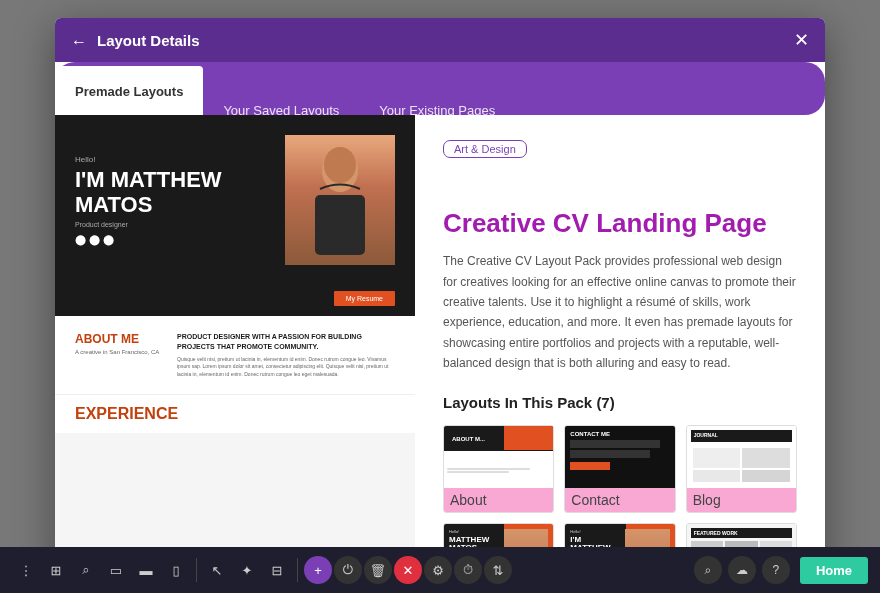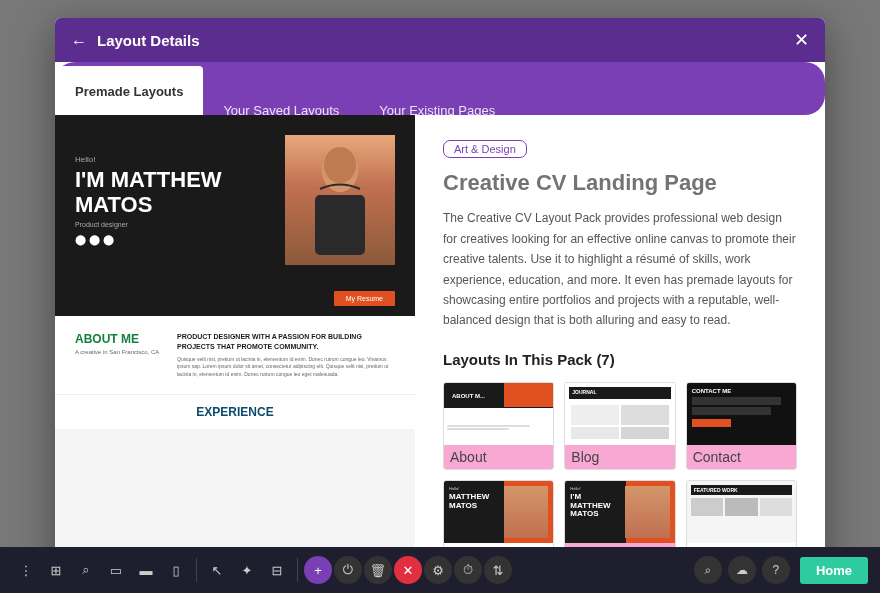--- a/index.html
+++ b/index.html
@@ -210,21 +210,21 @@
       gap: 12px;
     }
     .about-left {
       width: 90px;
       flex-shrink: 0;
     }
     .about-title {
       font-size: 12px;
       font-weight: 900;
       text-transform: uppercase;
-      color: #15803d;
+      color: #c2410c;
     }
     .about-sub {
       font-size: 6px;
       color: #666;
       margin-top: 3px;
     }
     .about-right {
       flex: 1;
     }
     .about-headline {
@@ -241,50 +241,50 @@
       line-height: 1.5;
     }
 
     
     .exp-section {
       background: #fff;
       padding: 10px 20px;
       border-top: 1px solid #eee;
     }
     .exp-title {
-      font-size: 12px;
+      font-size: 16px;
       font-weight: 900;
       text-transform: uppercase;
-      color: #0c4a6e;
-      text-align: center;
+      color: #c2410c;
     }
 
     
     .info-panel {
       flex: 1;
       padding: 24px 28px;
       overflow-y: auto;
     }
 
     .category-badge {
       display: inline-block;
       border: 1px solid #7b3fb5;
       color: #7b3fb5;
       font-size: 11px;
       padding: 2px 10px;
       border-radius: 7px;
       margin-bottom: 12px;
     }
 
     .pack-title {
-      font-size: 22px;
+      font-size: 26px;
       font-weight: 700;
-      color: #737373;
+      color: #a21caf;
       margin-bottom: 12px;
       line-height: 1.2;
+      margin-top: 38px;
     }
 
     .pack-desc {
       font-size: 12px;
       color: #555;
       line-height: 1.7;
       margin-bottom: 20px;
     }
 
     .layouts-heading {
@@ -531,44 +531,44 @@
               <div style="background:#fff; position:absolute; bottom:0; left:0; right:0; height:24px; padding:3px;">
                 <div class="mini-line" style="width:80%;"></div>
                 <div class="mini-line" style="width:60%;"></div>
               </div>
             </div>
           </div>
           <div class="thumb-label">About</div>
         </div>
 
         <div class="layout-thumb">
-          <div class="thumb-img thumb-blog">
-            <div style="background:#1a1a1a; height:14px; margin-bottom:2px; padding:2px 3px;">
-              <div style="color:#fff; font-size:5px; font-weight:700;">JOURNAL</div>
-            </div>
-            <div style="display:grid; grid-template-columns:1fr 1fr; gap:2px; padding:2px;">
-              <div style="background:#eee; height:20px;"></div>
-              <div style="background:#ddd; height:20px;"></div>
-              <div style="background:#e8e8e8; height:12px;"></div>
-              <div style="background:#d5d5d5; height:12px;"></div>
-            </div>
-          </div>
-          <div class="thumb-label">Blog</div>
-        </div>
-
-        <div class="layout-thumb">
           <div class="thumb-img thumb-contact">
             <div style="padding:5px;">
               <div style="color:#fff; font-size:6px; font-weight:700; margin-bottom:3px;">CONTACT ME</div>
               <div style="background:#333; height:8px; margin-bottom:2px; width:90%;"></div>
               <div style="background:#333; height:8px; margin-bottom:2px; width:80%;"></div>
               <div style="background:#e05020; height:8px; width:40%; margin-top:4px;"></div>
             </div>
           </div>
           <div class="thumb-label">Contact</div>
+        </div>
+
+        <div class="layout-thumb">
+          <div class="thumb-img thumb-blog">
+            <div style="background:#1a1a1a; height:14px; margin-bottom:2px; padding:2px 3px;">
+              <div style="color:#fff; font-size:5px; font-weight:700;">JOURNAL</div>
+            </div>
+            <div style="display:grid; grid-template-columns:1fr 1fr; gap:2px; padding:2px;">
+              <div style="background:#eee; height:20px;"></div>
+              <div style="background:#ddd; height:20px;"></div>
+              <div style="background:#e8e8e8; height:12px;"></div>
+              <div style="background:#d5d5d5; height:12px;"></div>
+            </div>
+          </div>
+          <div class="thumb-label">Blog</div>
         </div>
 
         <div class="layout-thumb">
           <div class="thumb-img thumb-home">
             <div style="padding:5px; display:flex; height:100%; align-items:flex-start;">
               <div style="flex:1; padding-right:4px;">
                 <div style="color:#ccc; font-size:4px; margin-bottom:2px;">Hello!</div>
                 <div style="color:#fff; font-size:8px; font-weight:900; line-height:1.1;">MATTHEW<br>MATOS</div>
               </div>
               <div style="width:45%; height:100%; overflow:hidden;">

